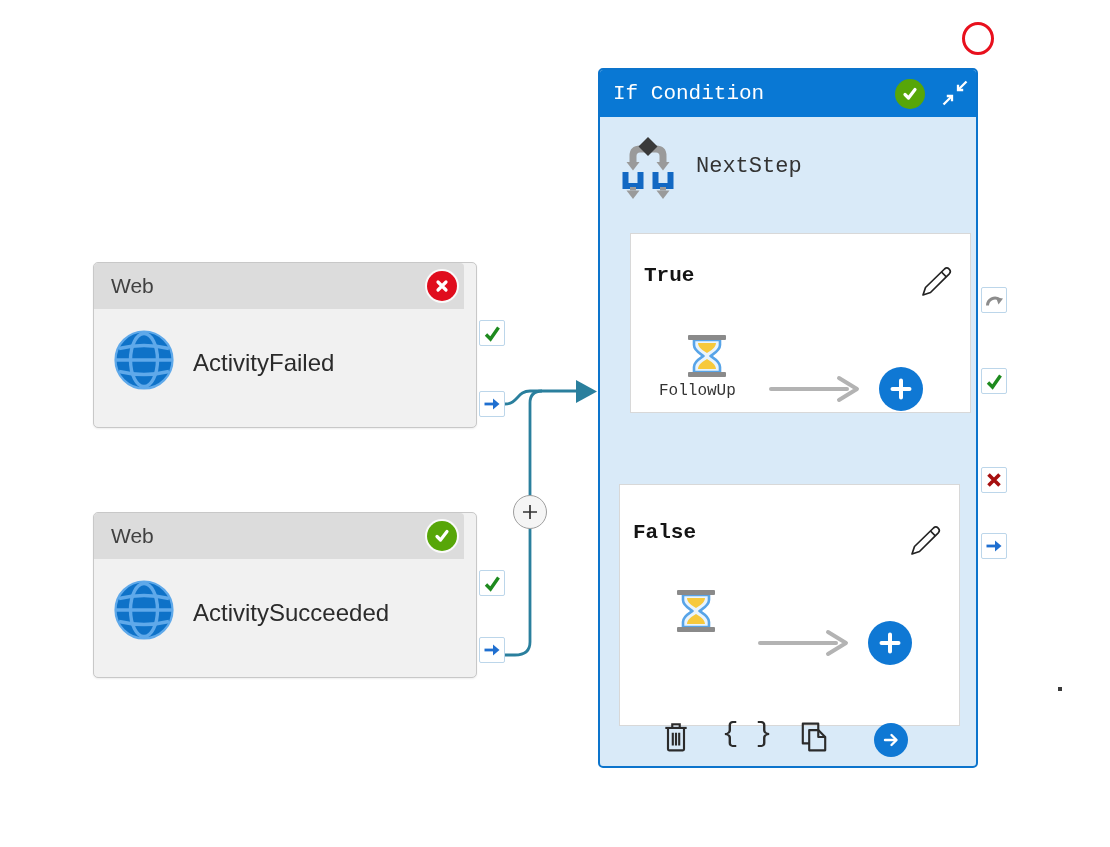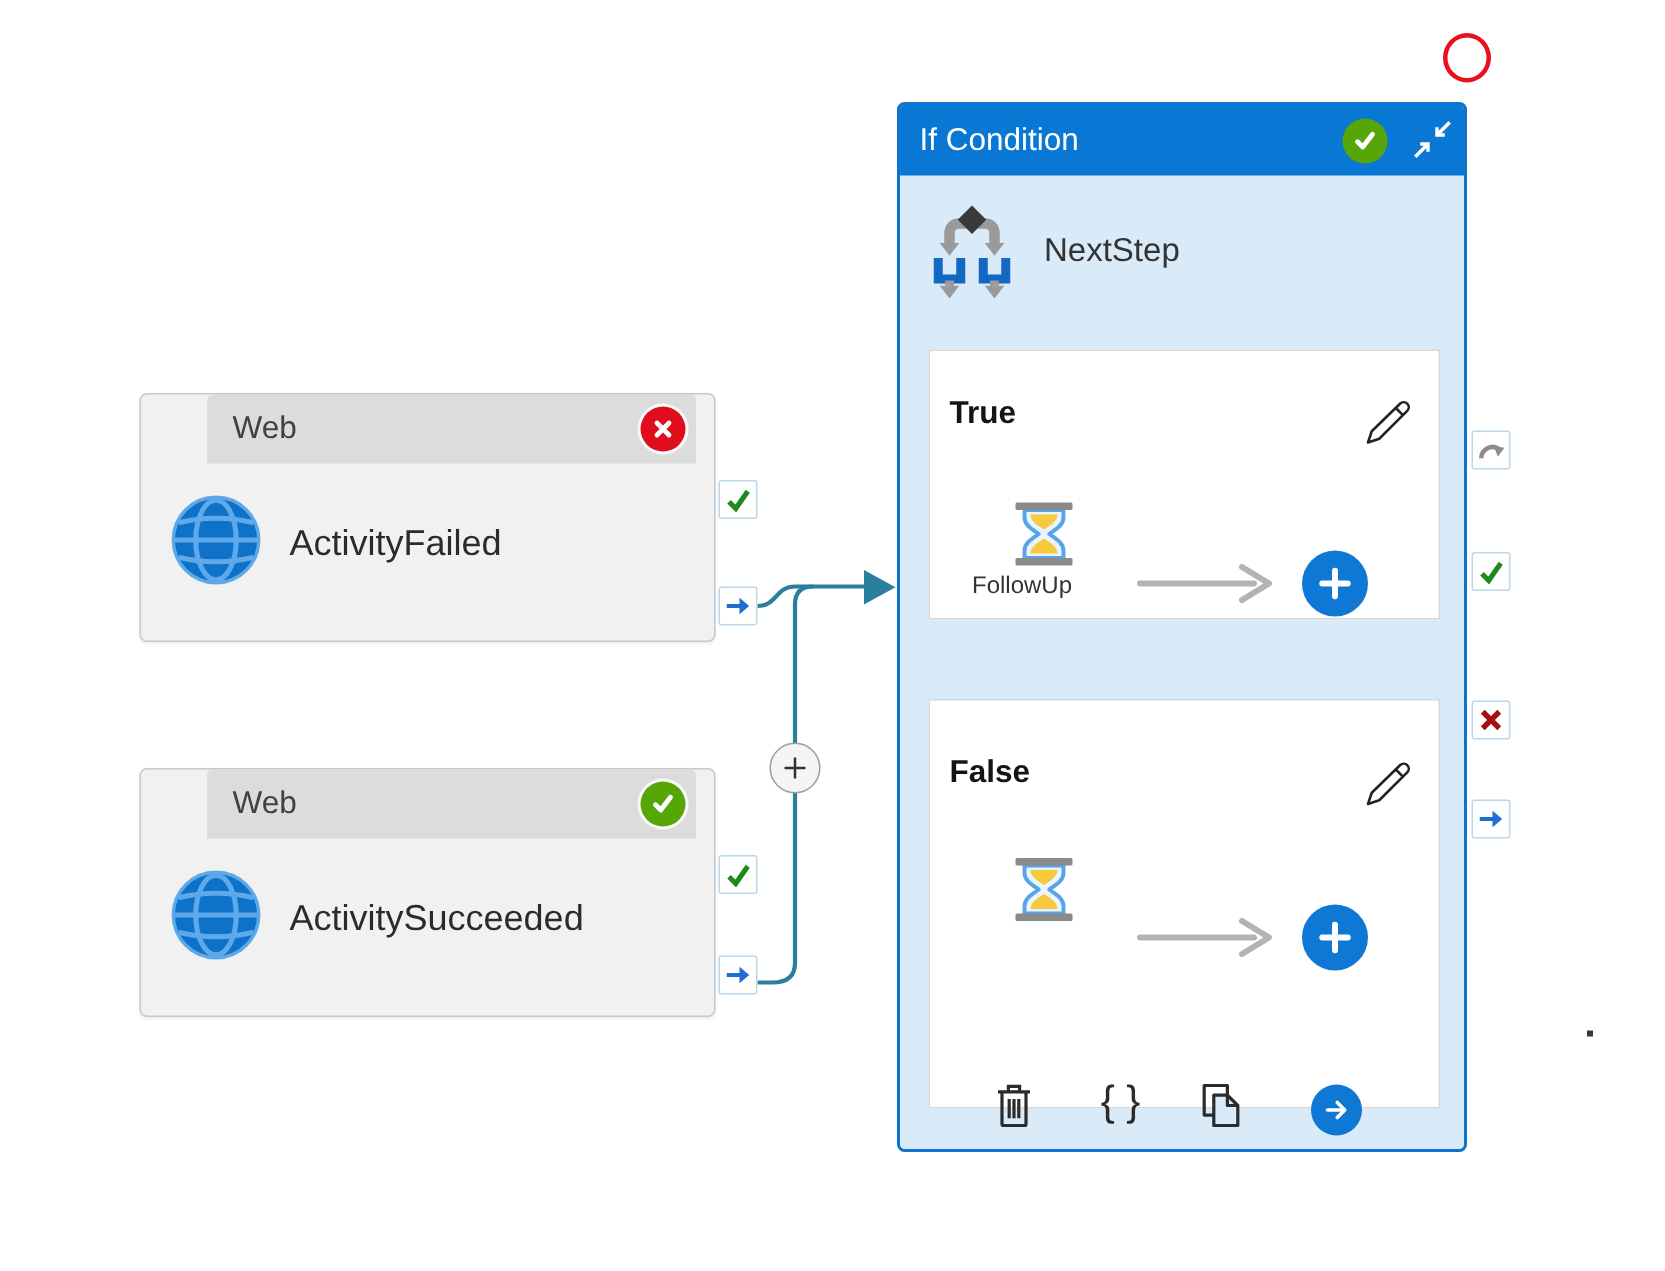--- a/index.html
+++ b/index.html
@@ -20,21 +20,21 @@
     display:flex;align-items:center;justify-content:center;cursor:pointer;
   }
 
   
   .web-box{
     position:absolute;left:93px;width:384px;height:166px;box-sizing:border-box;
     background:var(--web-body,#f1f1f1);border:1px solid var(--web-border,#c8c8c8);
     border-radius:5px;box-shadow:0 1px 2px rgba(0,0,0,.07);
   }
   .wb1{top:262px;} .wb2{top:512px;}
-  .web-header{position:absolute;left:0;top:0;right:12px;height:46px;background:var(--web-header,#dcdcdc);border-radius:4px 4px 0 0;margin-left:44px;}
+  .web-header{position:absolute;left:0;top:0;right:12px;height:46px;background:var(--web-header,#dcdcdc);border-radius:4px 4px 0 0;}
   .web-type{position:absolute;left:17px;top:0;line-height:46px;font-size:21px;color:#414141;}
   .badge{
     position:absolute;width:30px;height:30px;border-radius:50%;
     display:flex;align-items:center;justify-content:center;
     box-shadow:0 0 0 2px rgba(255,255,255,.85);
   }
   .badge.red{background:var(--badge-red,#E00D1D);}
   .badge.green{background:var(--badge-green,#57A608);}
   .web-header .badge{right:7px;top:8px;}
   .globe{position:absolute;left:19px;top:66px;}
@@ -43,35 +43,35 @@
   
   .port{
     position:absolute;width:26px;height:26px;box-sizing:border-box;background:#fff;
     border:1px solid #bcd6ea;border-radius:2px;
     display:flex;align-items:center;justify-content:center;cursor:pointer;
   }
 
   
   .if-panel{
     position:absolute;left:598px;top:68px;width:380px;height:700px;box-sizing:border-box;
-    background:var(--if-body,#D9EAF8);border:2px solid var(--if-border,#0C74CC);border-radius:5px;
+    background:var(--if-body,#D9EAF8);border:2px solid var(--if-border,#0C74CC);border-radius:5px;font-family:Liberation Mono, monospace;
   }
   .if-header{position:absolute;left:0;top:0;right:0;height:47px;background:var(--if-header,#0978D4);border-radius:3px 3px 0 0;}
   .if-title{position:absolute;left:13px;top:0;line-height:47px;font-size:21px;color:#fff;}
   .if-header .badge{left:295px;top:9px;box-shadow:none;}
   .collapse-btn{position:absolute;right:8px;top:10px;cursor:pointer;}
   .if-icon{position:absolute;left:22px;top:67px;}
   .if-name{position:absolute;left:96px;top:84px;font-size:22px;color:#333;}
 
   .branch-card{
     position:absolute;left:19px;width:341px;box-sizing:border-box;
     background:#fff;border:1px solid #d8d8d8;
   }
-  .card-true{top:163px;height:180px;}
-  .card-false{top:396px;height:273px;}
+  .card-true{top:163px;height:180px;margin-left:11px;}
+  .card-false{top:414px;height:242px;}
   .branch-label{position:absolute;left:13px;font-size:21px;font-weight:bold;color:#141414;}
   .card-true .branch-label{top:30px;} .card-false .branch-label{top:36px;}
   .pencil{position:absolute;right:16px;cursor:pointer;}
   .card-true .pencil{top:32px;} .card-false .pencil{top:40px;}
   .hourglass{position:absolute;left:54px;cursor:pointer;}
   .card-true .hourglass{top:100px;} .card-false .hourglass{top:104px;}
   .mini-name{position:absolute;left:28px;width:100px;font-size:16px;line-height:24px;color:#333;overflow-wrap:anywhere;}
   .card-true .mini-name{top:145px;} .card-false .mini-name{top:148px;}
   .flow-arrow{position:absolute;left:138px;}
   .card-true .flow-arrow{top:141px;} .card-false .flow-arrow{top:144px;}

